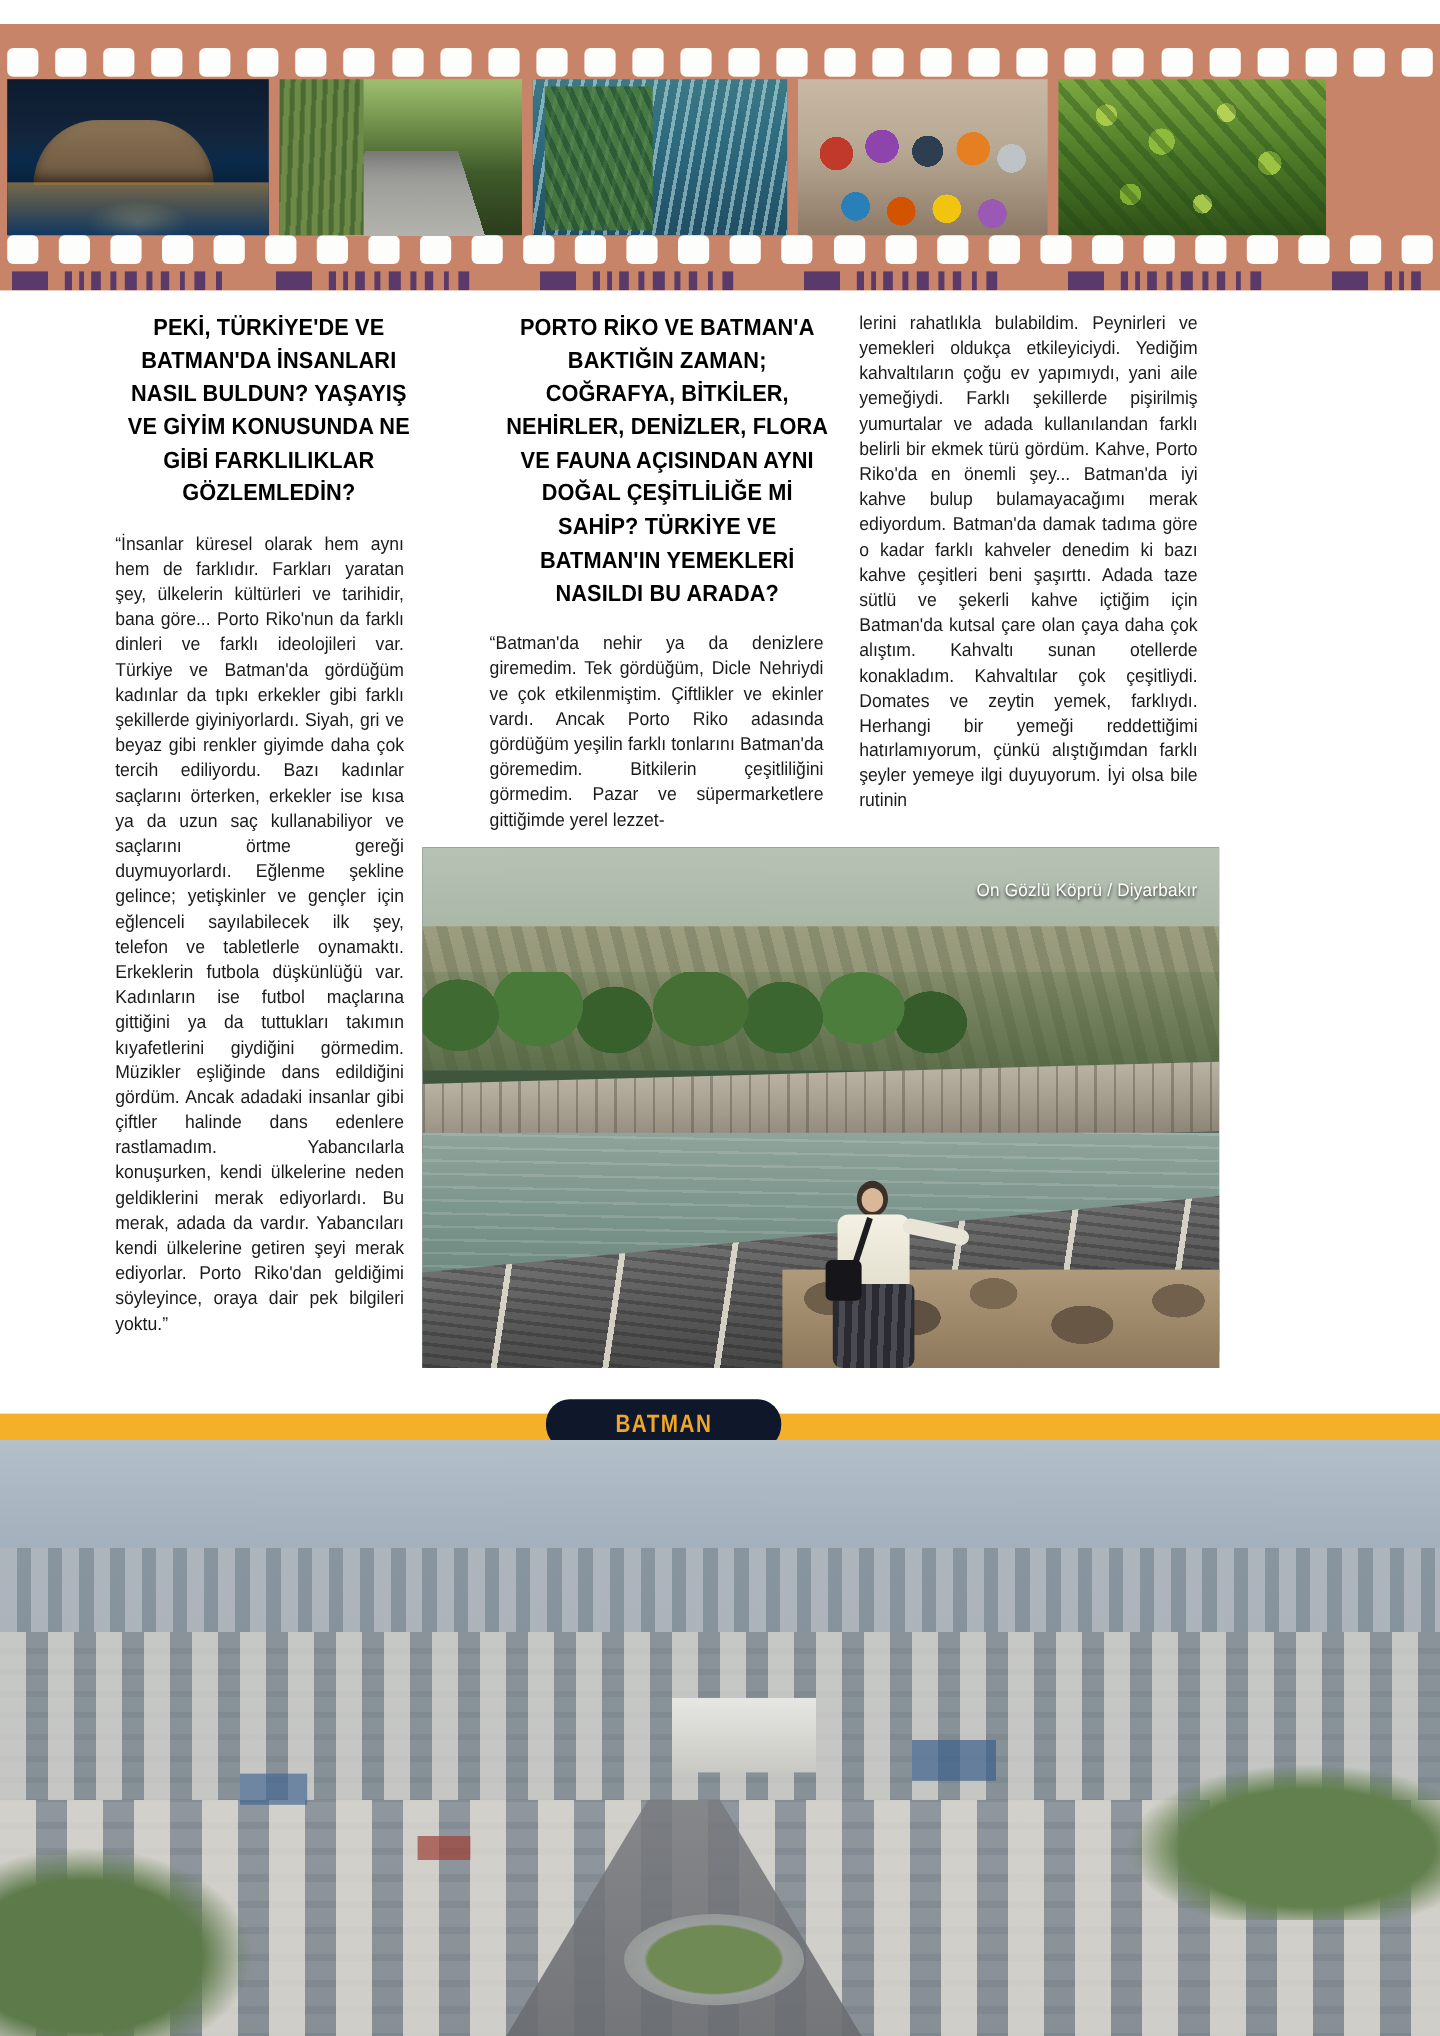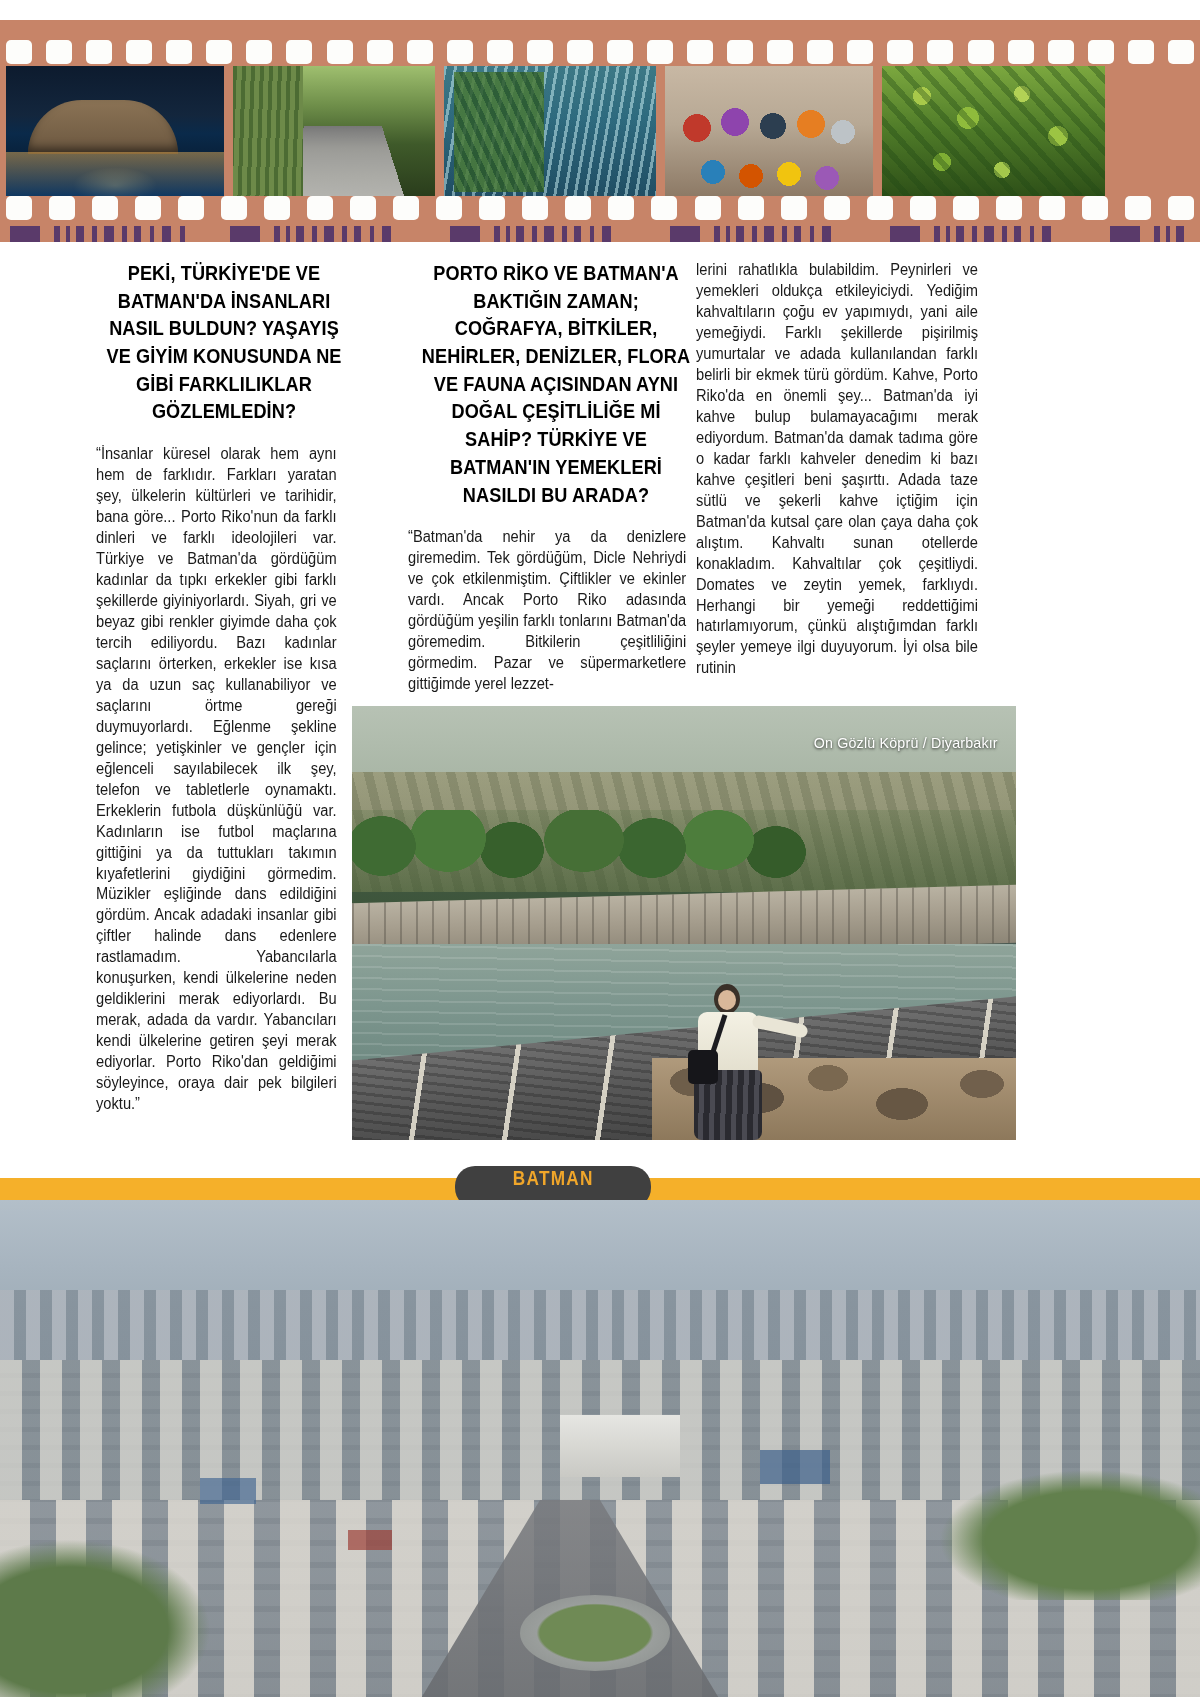--- a/index.html
+++ b/index.html
@@ -118,21 +118,21 @@
     background:repeating-linear-gradient(48deg,rgba(30,70,20,.35) 0 6px,transparent 6px 16px);
   }
 
   
   .cols{
     position:absolute;left:0;top:260px;width:1200px;
   }
   .col{position:absolute;top:0;}
   .col1{left:96px;width:256px;}
   .col2{left:408px;width:296px;}
-  .col3{left:696px;width:300px;}
+  .col3{left:716px;width:300px;}
 
   .headline{
     font-family:"Liberation Sans Narrow","Liberation Sans",sans-serif;
     font-weight:700;
     font-size:19.5px;
     line-height:1.42;
     letter-spacing:.1px;
     color:#000;
     text-align:center;
     transform:scaleX(.93);
@@ -225,22 +225,22 @@
     white-space:nowrap;
   }
 
   
   .yellowband{
     position:absolute;left:0;top:1178px;width:1200px;height:22px;
     background:#f5b02a;
   }
   .badge{
     position:absolute;left:455px;top:1166px;width:196px;height:42px;
-    background:#404040;border-radius:20px;
-    display:flex;justify-content:center;
+    background:#0f172a;border-radius:20px;
+    display:flex;align-items:center;justify-content:center;
   }
   .badge-label{
     font-family:"Liberation Sans Narrow","Liberation Sans",sans-serif;
     font-weight:700;font-size:21px;color:#f0a62a;letter-spacing:1.5px;
     transform:scaleX(.82);
   }
   .badge-point{
     position:absolute;left:546px;top:1206px;
     width:0;height:0;border-left:9px solid transparent;border-right:9px solid transparent;
     border-top:13px solid #0d0d0d;

